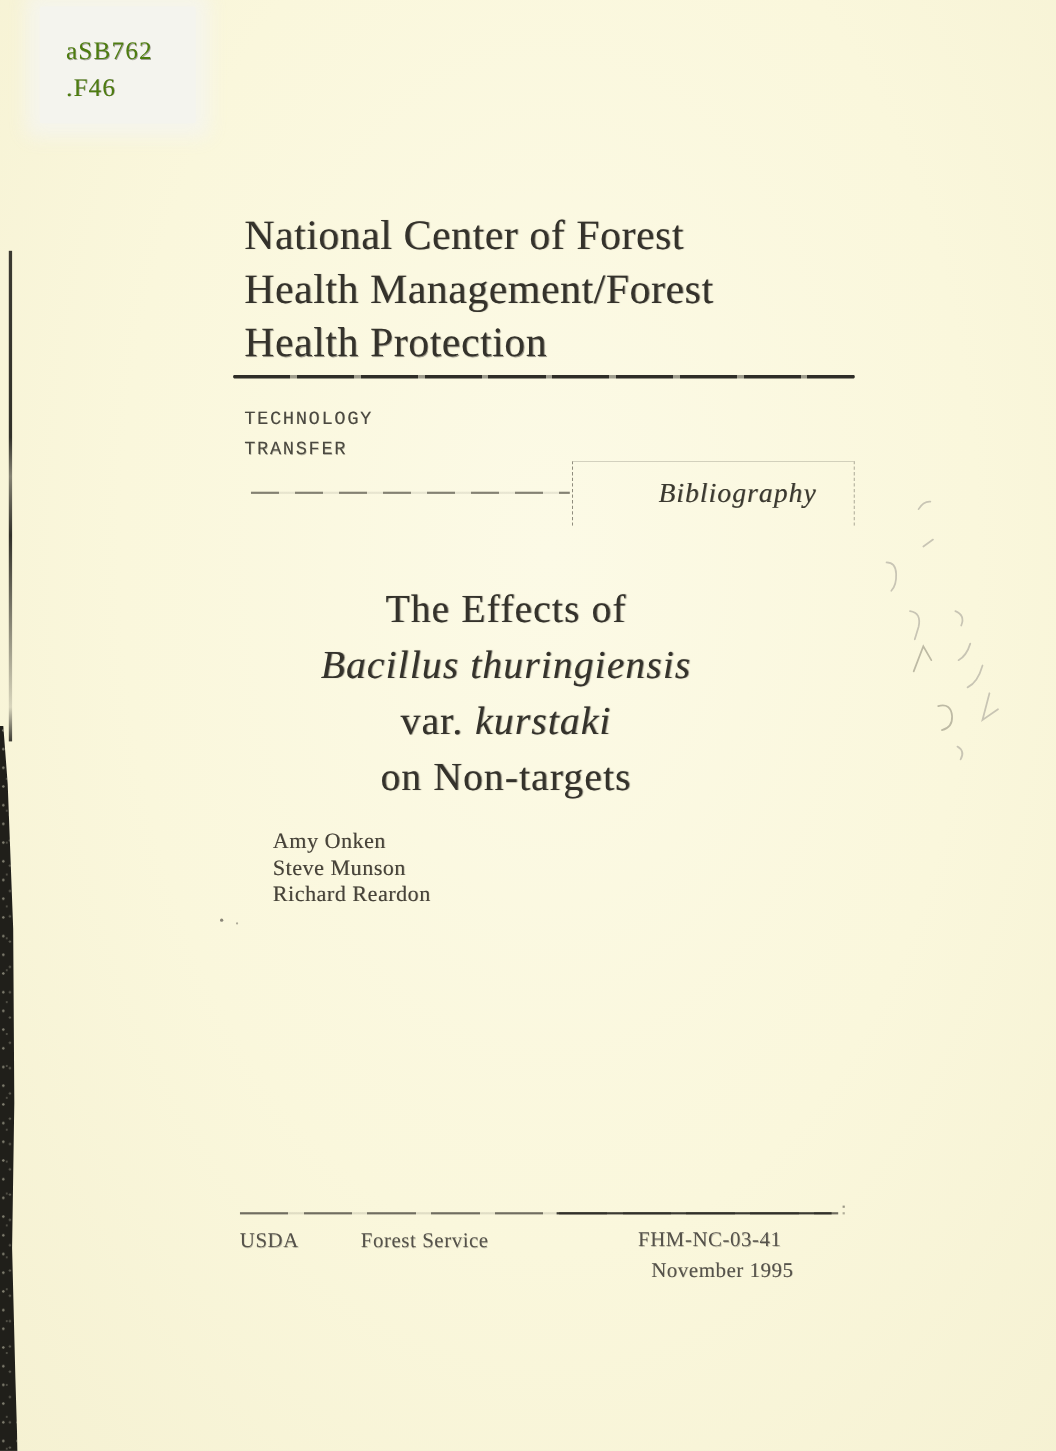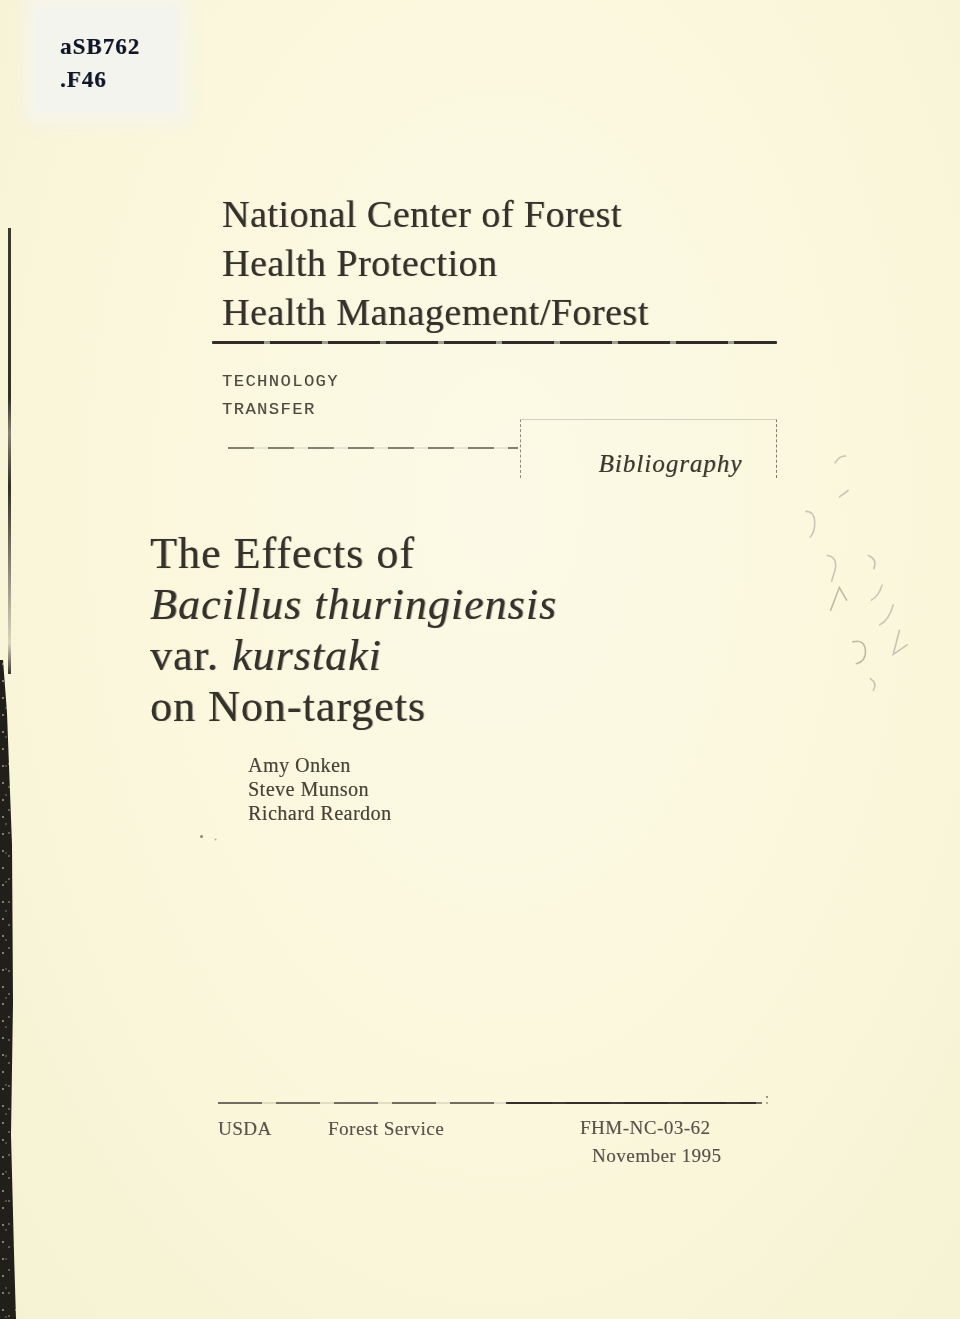--- a/index.html
+++ b/index.html
@@ -16,21 +16,21 @@
   
   .call-label {
     position: absolute; left: 36px; top: 6px; width: 142px; height: 106px;
     background: #f4f4ee;
     box-shadow: 0 0 16px 12px rgba(244,244,238,0.85);
     border-radius: 2px;
     padding: 24px 0 0 24px; box-sizing: border-box;
   }
   .call-label div {
     font-size: 23px; line-height: 33px; letter-spacing: 1px;
-    color: #0f172a; text-shadow: 0.7px 0.4px 0 rgba(62,58,49,0.45); font-weight: bold;
+    color: #4d7c0f; text-shadow: 0.7px 0.4px 0 rgba(62,58,49,0.45);
   }
   .edge-line {
     position: absolute; left: 8px; top: 228px; width: 3px; height: 446px;
     background: linear-gradient(to bottom,
       rgba(38,37,31,0.9) 0%, rgba(38,37,31,0.95) 38%,
       rgba(38,37,31,0.55) 46%, rgba(38,37,31,0.95) 58%,
       rgba(38,37,31,0.15) 93%, rgba(38,37,31,0.9) 100%);
   }
   .edge-wedge {
     position: absolute; left: 0; top: 660px; width: 17px; height: 659px;
@@ -81,31 +81,31 @@
       rgba(92,89,77,0.75) 0 26px, rgba(92,89,77,0.12) 26px 40px);
   }
   .bib-box {
     position: absolute; left: 520px; top: 419px; width: 257px; height: 59px;
     box-sizing: border-box;
     border-left: 1px dashed #8f8c7d;
     border-right: 1px dashed #817e70;
     border-top: 1px solid rgba(150,147,132,0.40);
     border-bottom: 2px solid #5250460;
     border-bottom-color: #514f45;
-    display: flex; align-items: flex-end; justify-content: center;
+    display: flex; align-items: center; justify-content: center;
     padding-left: 44px;
   }
   .bib-box .bib-text {
     font-style: italic; font-size: 25px; color: #3b3930; letter-spacing: 1px;
     text-shadow: 0.6px 0.4px 0.6px rgba(59,57,48,0.5);
   }
   .main-title {
     position: absolute; right: 190px; top: 528px; width: 620px;
-    text-align: left;
-    font-size: 44px; line-height: 51px; letter-spacing: 1px;
+    text-align: center;
+    font-size: 36px; line-height: 51px; letter-spacing: 1px;
     color: #34322b; text-shadow: 0.9px 0.4px 0.8px rgba(52,50,43,0.55);
   }
   .italic { font-style: italic; }
   .roman  { font-style: normal; }
   .main-title .roman-prefix { margin-right: 0.3em; }
   .authors {
     position: absolute; left: 222px; top: 753px;
     font-size: 20px; line-height: 24px; letter-spacing: 0.5px;
     color: #474339; text-shadow: 0.5px 0.3px 0.4px rgba(71,67,57,0.45); margin-left: 26px;
   }
@@ -134,22 +134,22 @@
 
 <div class="page">
 
   <div class="call-label">
     <div>aSB762</div>
     <div>.F46</div>
   </div>
 
   <div class="org-title">
     <div>National Center of Forest</div>
+    <div>Health Management/Forest</div>
     <div>Health Protection</div>
-    <div>Health Management/Forest</div>
   </div>
   <div class="header-rule"></div>
 
   <div class="program-label">
     <div>TECHNOLOGY</div>
     <div>TRANSFER</div>
   </div>
 
   <div class="connector-line"></div>
   <div class="bib-box">
@@ -185,19 +185,19 @@
     <div>Amy Onken</div>
     <div>Steve Munson</div>
     <div>Richard Reardon</div>
   </div>
   <div class="stray-dot-a"></div>
 
   <div class="footer-rule"></div>
   <div class="stray-colon"></div>
   <span class="footer-text f-agency">USDA</span>
   <span class="footer-text f-service">Forest Service</span>
-  <span class="footer-text f-report">FHM-NC-03-62</span>
+  <span class="footer-text f-report">FHM-NC-03-41</span>
   <span class="footer-text f-date">November 1995</span>
 
   <div class="edge-line"></div>
   <div class="edge-wedge"></div>
 
 </div>
 
 </body></html>

